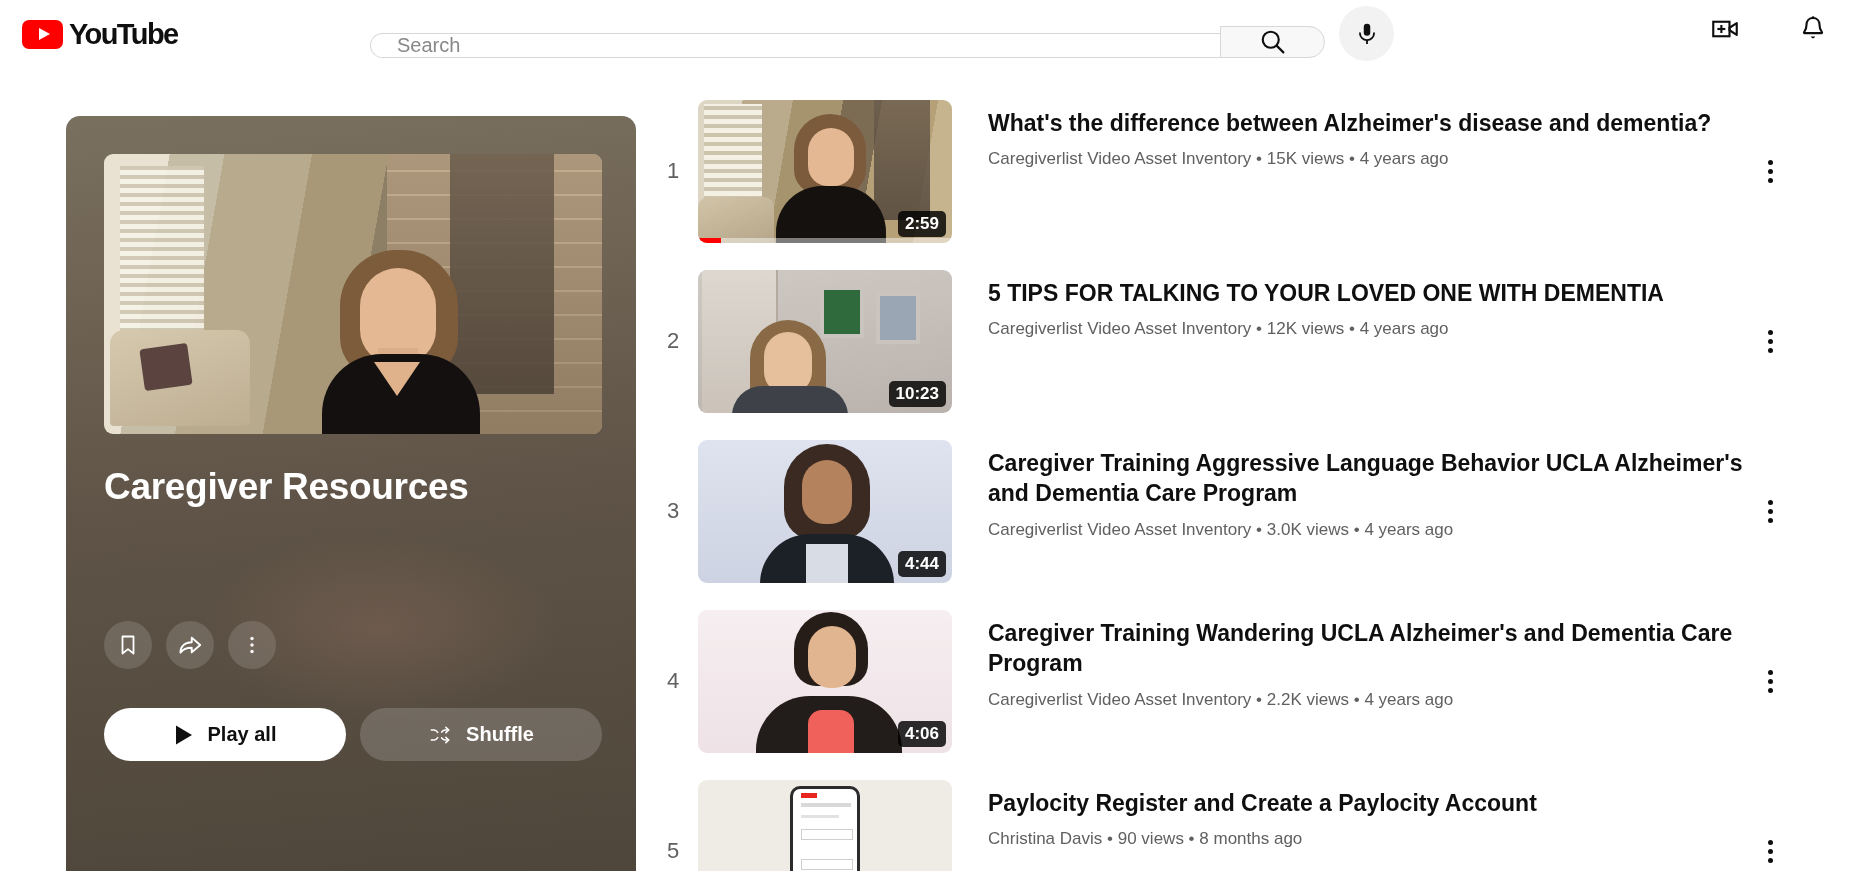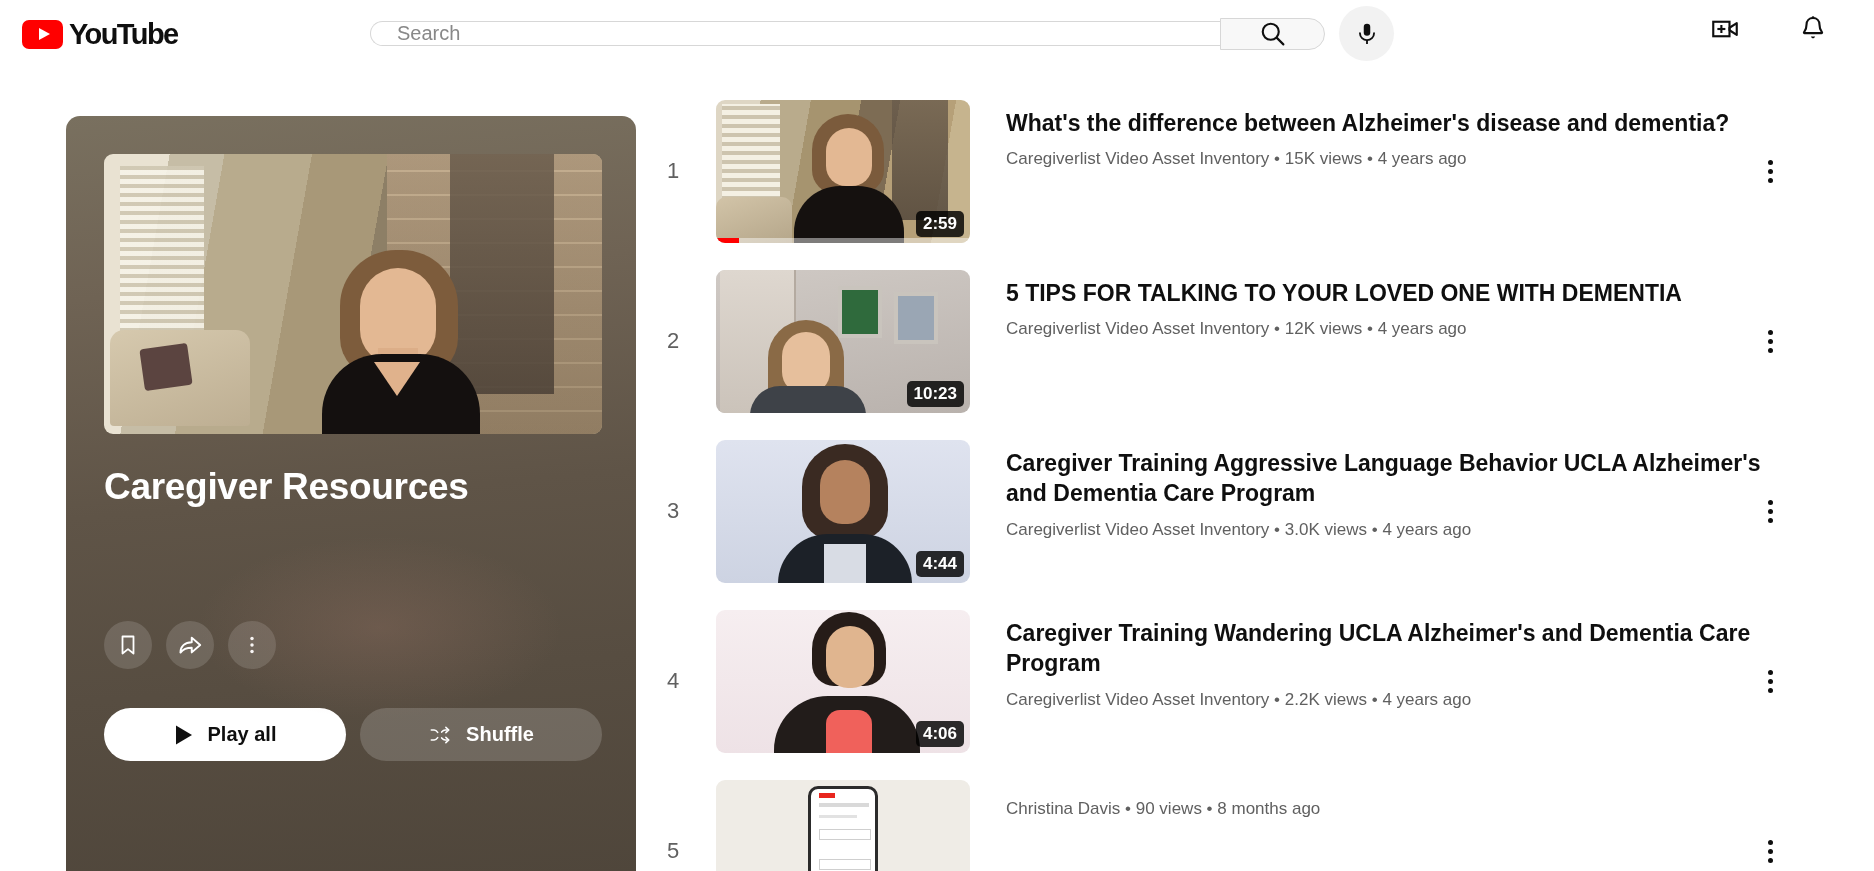--- a/index.html
+++ b/index.html
@@ -38,21 +38,21 @@
     font-size: 29px; font-weight: 700;
     letter-spacing: -1.6px; color: #0f0f0f;
     font-family: "Liberation Sans", sans-serif;
   }
 
   .search-zone {
     position: absolute; left: 370px; top: 6px;
     display: flex; align-items: center; gap: 14px;
   }
   .search-box {
-    display: flex; align-items: center;
+    display: flex; align-items: flex-end;
     width: 955px; height: 49px;
   }
   .search-field {
     flex: 1;
     border: 1px solid #d7d7d7;
     border-right: none;
     border-radius: 28px 0 0 28px;
     background: #fff;
     display: flex; align-items: center;
     padding-left: 26px;
@@ -215,21 +215,21 @@
     text-align: center;
     font-size: 22px; color: #606060;
     font-weight: 500;
   }
   .row-thumb {
     position: relative;
     width: 254px; height: 143px;
     flex: 0 0 254px;
     border-radius: 9px;
     overflow: hidden;
-    margin-left: 20px;
+    margin-left: 2px;
     background: #e9e9e9;
     cursor: pointer;
   }
   .dur-badge {
     position: absolute; right: 6px; bottom: 6px;
     background: rgba(0,0,0,0.82); color: #fff;
     font-size: 17px; font-weight: 700;
     padding: 2px 7px; border-radius: 5px;
     line-height: 1.25;
   }
@@ -530,20 +530,21 @@
       <div class="phone">
         <div class="logo"></div>
           <div class="bar"></div>
           <div class="bar2"></div>
         <div class="fld"></div>
           <div class="fld2"></div>
       </div>
 
     </div>
     <div class="row-meta">
+      <div class="row-title">Paylocity Register and Create a Paylocity Account</div>
       <div class="row-sub">
         <span>Christina Davis</span>
         <span> • </span>
         <span>90 views</span>
         <span> • </span>
         <span>8 months ago</span>
       </div>
     </div>
     <div class="row-menu">
         <i></i>

